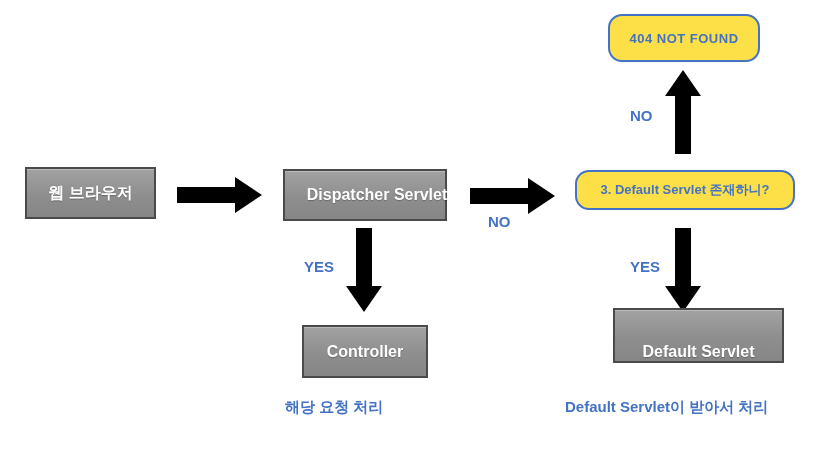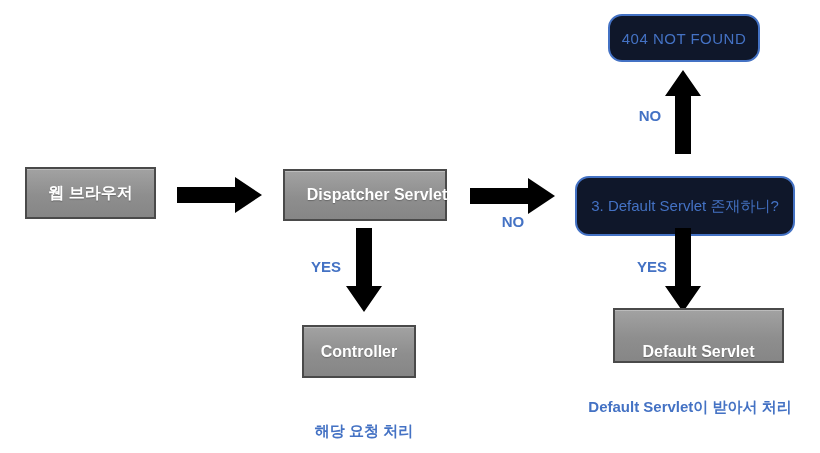--- a/index.html
+++ b/index.html
@@ -30,38 +30,38 @@
     color: #ffffff;
     font-weight: bold;
     font-size: 16px;
     white-space: nowrap;
     text-shadow: 0 1px 1px rgba(0,0,0,0.25);
   }
 
   
   .node-blue {
     box-sizing: border-box;
-    background: #0f172a;
+    background: #fde047;
     border: 2px solid #4472C4;
     border-radius: 14px;
     display: flex;
     align-items: center;
     justify-content: center;
     color: #4472C4;
-    font-weight: normal;
-    font-size: 15px;
+    font-weight: bold;
+    font-size: 13px;
     white-space: nowrap;
   }
 
   
   .blue-label {
     color: #4472C4;
     font-weight: bold;
     font-size: 15px;
-    text-align: center;
+    text-align: left;
     white-space: nowrap;
   }
 
   .arrow svg { display: block; }
 </style>
 </head>
 <body>
 
 <div class="canvas">
 
@@ -88,27 +88,27 @@
   </div>
   <div class="abs blue-label" style="left:488px; top:213px; width:50px;">NO</div>
 
   <div class="abs arrow" style="left:346px; top:228px;">
     <svg width="36" height="84" viewBox="0 0 36 84">
       <polygon points="10,0 26,0 26,58 36,58 18,84 0,58 10,58" fill="#000000"></polygon>
     </svg>
   </div>
   <div class="abs blue-label" style="left:304px; top:258px; width:44px;">YES</div>
 
-  <div class="abs node-gray" style="left:302px; top:325px; width:114px; height:53px;">
+  <div class="abs node-gray" style="left:302px; top:325px; width:126px; height:53px;">
     <span>Controller</span>
   </div>
 
-  <div class="abs blue-label" style="left:285px; top:398px; width:158px;margin-top:24px;">해당 요청 처리</div>
+  <div class="abs blue-label" style="left:285px; top:398px; width:158px;">해당 요청 처리</div>
 
-  <div class="abs node-blue" style="left:575px; top:170px; width:220px; height:60px;margin-top:6px;">
+  <div class="abs node-blue" style="left:575px; top:170px; width:220px; height:40px;">
     <span>3. Default Servlet 존재하니?</span>
   </div>
 
   <div class="abs arrow" style="left:665px; top:70px;">
     <svg width="36" height="84" viewBox="0 0 36 84">
       <polygon points="18,0 36,26 26,26 26,84 10,84 10,26 0,26" fill="#000000"></polygon>
     </svg>
   </div>
   <div class="abs blue-label" style="left:630px; top:107px; width:40px;">NO</div>
 

